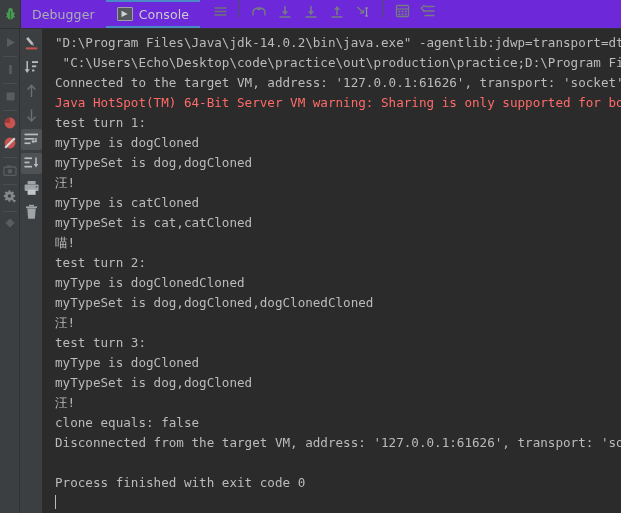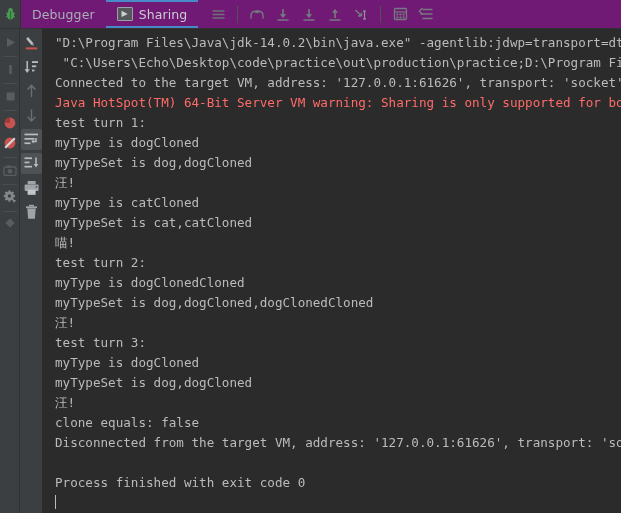--- a/index.html
+++ b/index.html
@@ -7,22 +7,22 @@
     width:621px;height:513px;overflow:hidden;
     background:#3c3f41;
     font-family:"DejaVu Sans","Liberation Sans",sans-serif;
     -webkit-font-smoothing:antialiased;
   }
   .app{position:relative;width:621px;height:513px;display:flex;flex-direction:column;background:#3c3f41;}
 
   
   .tabbar{
     position:relative;height:28px;min-height:28px;
-    background:#701a75;
-    display:flex;align-items:center;
+    background:#6d28d9;
+    display:flex;align-items:flex-start;
     border-bottom:1px solid #323232;
   }
   .tab{
     position:relative;height:28px;display:flex;align-items:center;
     padding:0 11px;font-size:12.5px;color:#a9b0b5;
     cursor:default;white-space:nowrap;
   }
   .tab .tablabel{letter-spacing:.1px;}
   .tab.active{color:#c8cdd1;}
   .tab .topline{
@@ -127,21 +127,21 @@
 
     <div class="tab">
       <div class="topline" style="background:#4a88c7;width:0;"></div>
       <span class="tablabel">Debugger</span>
     </div>
 
     <div class="tab active">
       <div class="topline"></div>
       <div class="bottomline"></div>
       <span class="tab-ico">▶</span>
-      <span class="tablabel">Sharing</span>
+      <span class="tablabel">Console</span>
     </div>
 
     <div style="width:7px;"></div>
 
     <div class="tbtn">
       <svg width="15" height="15" viewBox="0 0 15 15">
           <g stroke="#6e7276" stroke-width="1.4" stroke-linecap="round">
         <line x1="2" y1="4" x2="13" y2="4"></line>
             <line x1="2" y1="7.5" x2="13" y2="7.5"></line>
             <line x1="2" y1="11" x2="13" y2="11"></line>

